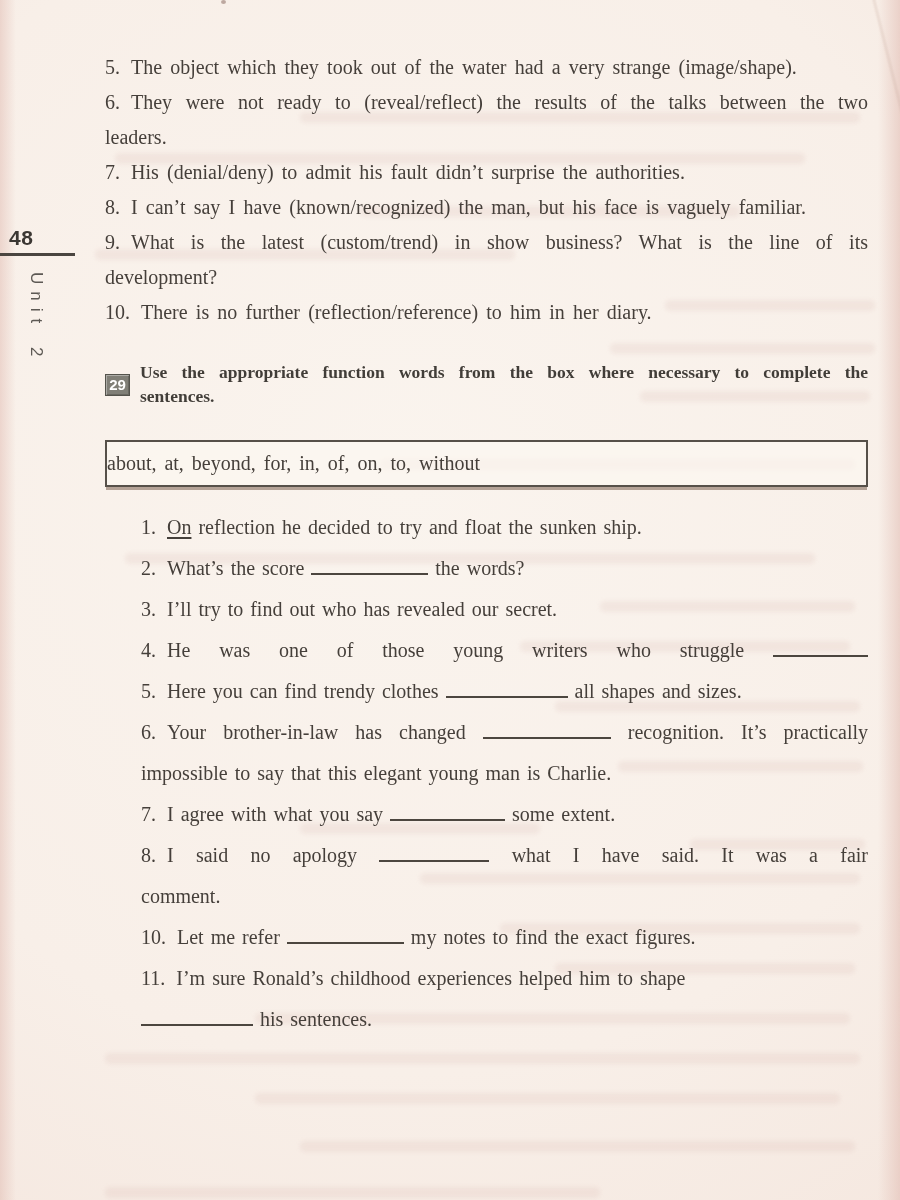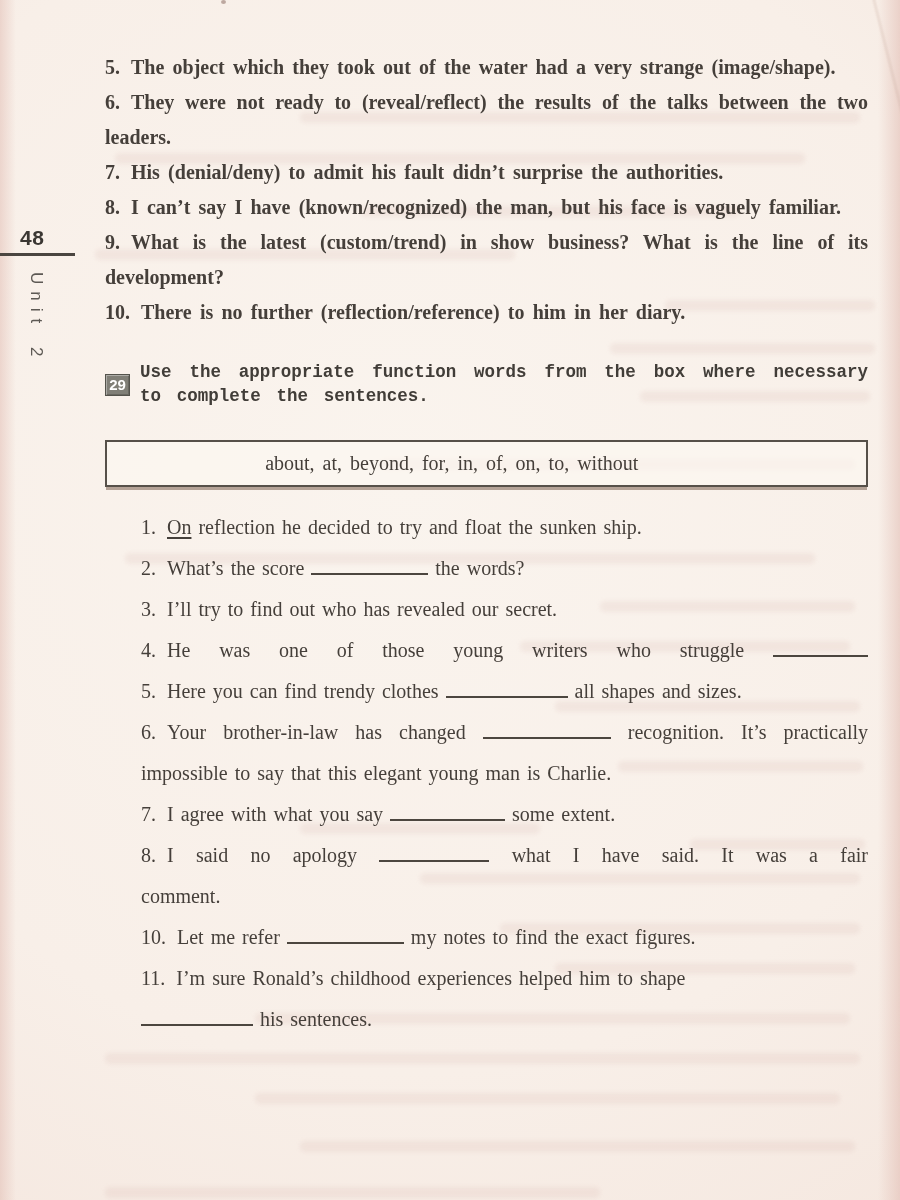--- a/index.html
+++ b/index.html
@@ -13,56 +13,56 @@
   .edge-right { position:absolute; right:0; top:0; bottom:0; width:22px;
     background:linear-gradient(270deg, rgba(224,186,177,0.55), rgba(224,186,177,0)); }
   .crease { position:absolute; right:30px; top:-20px; width:2px; height:320px;
     background:rgba(196,165,155,0.35); transform:rotate(-14deg); transform-origin:top right; filter:blur(1px); }
   .speck { position:absolute; left:221px; top:0; width:5px; height:4px;
     background:rgba(140,110,100,0.55); border-radius:50%; }
   .ghost { position:absolute; height:11px; background:rgba(201,154,143,0.13);
     filter:blur(2px); border-radius:5px; }
 
   
-  .pagenum { position:absolute; left:20px; top:226px;
+  .pagenum { position:absolute; left:9px; top:226px;
     font:bold 21px "Liberation Sans", sans-serif; color:#3b3733; letter-spacing:0.5px; }
   .pagerule { position:absolute; left:0; top:253px; width:75px; height:3px; background:#4a4540; }
   .unit { position:absolute; left:46px; top:272px; transform:rotate(90deg); transform-origin:0 0;
     font-family:"Liberation Sans", sans-serif; font-size:17px; color:#5d5954;
     letter-spacing:7px; word-spacing:5px; white-space:nowrap; }
 
   
   .main { position:absolute; left:105px; top:50px; width:763px; }
 
   .item { text-align:justify; }
-  .list1 .item { font-size:20px; line-height:35px; word-spacing:0.16em;font-weight:bold; }
+  .list1 .item { font-size:20px; line-height:35px; word-spacing:0.16em; }
   .list2 { margin-top:20px;margin-left:36px; }
   .list2 .item { font-size:20px; line-height:41px; word-spacing:0.1em; }
   .item .num { margin-right:11px; }
   .item.stretch { text-align-last:justify; }
   .blank { display:inline-block; height:15px; border-bottom:2px solid #4c463f; vertical-align:baseline; }
   .uline { text-decoration:underline; text-underline-offset:3px; text-decoration-thickness:1.5px; }
 
   
   .ex-header { display:flex; margin-top:30px; }
   .badge { width:23px; height:20px; flex:none; margin-top:14px;
     background:#807f77; border:1px solid #54534c;
     box-shadow:inset 1px 1px 0 rgba(255,255,255,0.35), inset -1px -1px 0 rgba(0,0,0,0.18);
     color:#ffffff; font:bold 15px/20px "Liberation Sans", sans-serif; text-align:center; }
   .instr { margin-left:10px; flex:1;
-    font-family:Liberation Mono, monospace; font-weight:bold;
+    font-family:Liberation Serif, serif; font-weight:bold;
     font-size:17.5px; line-height:24px; color:#413d38;
     text-align:justify; word-spacing:0.3em; }
 
   
   .wordbox { margin-top:32px; height:43px; border:2px solid #565049;
     background:rgba(252,247,241,0.65);
     box-shadow:0 4px 0 -1px #b4a296;
     display:flex; align-items:center; }
-  .wordbox-inner { width:70%; text-align:right; font-size:20px; word-spacing:0.15em; color:#453f3a; }
+  .wordbox-inner { width:70%; text-align:left; font-size:20px; word-spacing:0.15em; color:#453f3a; }
 </style>
 </head>
 <body>
 
 <div class="page">
 
   <div class="edge-left"></div>
   <div class="edge-right"></div>
   <div class="crease"></div>
   <div class="speck"></div>

